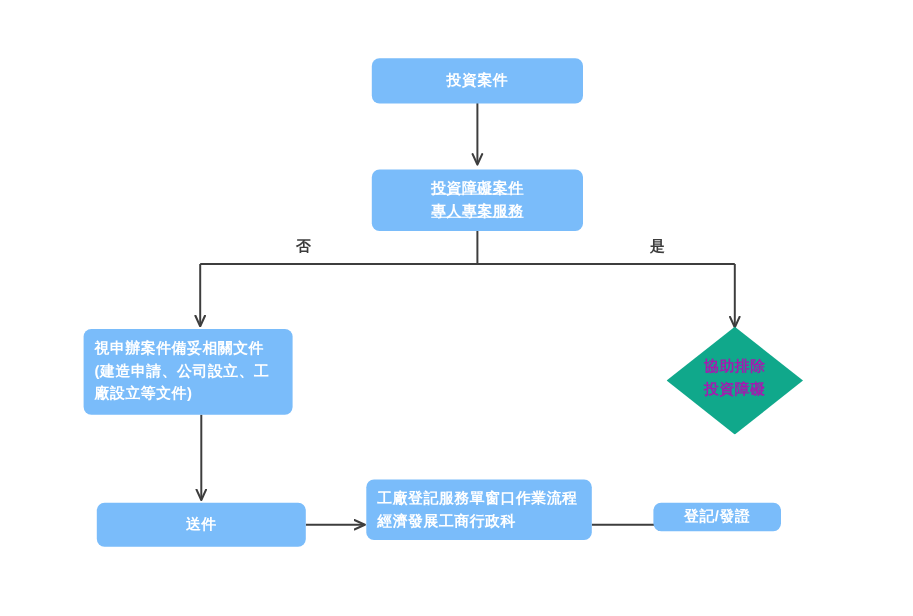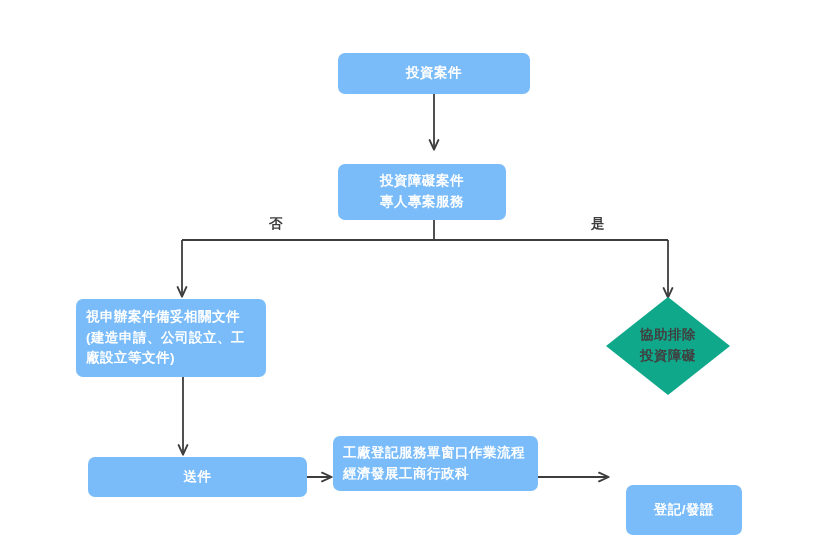--- a/index.html
+++ b/index.html
@@ -64,21 +64,22 @@
   .diamond-label {
     position: relative;
     z-index: 2;
     width: 100%;
     text-align: center;
     white-space: pre-line;
     font-size: 13.5px;
     line-height: 1.55;
     font-weight: 700;
     letter-spacing: 0.5px;
-    color: #404040;
+    color: #a21caf;
+    font-family: Liberation Mono, monospace;
   }
   .branch-label {
     position: absolute;
     color: #3d3d3d;
     font-size: 13.5px;
     font-weight: 700;
     letter-spacing: 0.5px;
     white-space: nowrap;
   }
 </style>
@@ -106,39 +107,39 @@
 
     <path d="M 183 377 L 183 454" fill="none" stroke="#3d3d3d" stroke-width="1.8" marker-end="url(#arrow)"></path>
 
     <path d="M 278 477 L 331 477" fill="none" stroke="#3d3d3d" stroke-width="1.8" marker-end="url(#arrow)"></path>
 
     <path d="M 538 477 L 608 477" fill="none" stroke="#3d3d3d" stroke-width="1.8" marker-end="url(#arrow)"></path>
   </svg>
 
   <div class="node rect" style="left:338px; top:53px; width:192px; height:41px;">投資案件</div>
 
-  <div class="node rect" style="left:338px; top:164px; width:168px; height:56px;">投資障礙案件
+  <div class="node rect" style="left:338px; top:154px; width:192px; height:56px;text-decoration:underline;">投資障礙案件
 專人專案服務</div>
 
   <div class="branch-label" style="left:269px; top:215px;">否</div>
 
   <div class="branch-label" style="left:591px; top:215px;">是</div>
 
   <div class="node rect left-text" style="left:76px; top:299px; width:190px; height:78px;">視申辦案件備妥相關文件
 (建造申請、公司設立、工
 廠設立等文件)</div>
 
   <div class="node diamond-wrap" style="left:606px; top:297px; width:124px; height:98px;">
     <svg class="diamond-shape" viewBox="0 0 124 98" preserveAspectRatio="none" xmlns="http://www.w3.org/2000/svg">
       <polygon points="62,0 124,49 62,98 0,49" fill="#10A88B"></polygon>
     </svg>
     <span class="diamond-label">協助排除
 投資障礙</span>
   </div>
 
-  <div class="node rect" style="left:88px; top:457px; width:219px; height:40px;">送件</div>
+  <div class="node rect" style="left:88px; top:457px; width:190px; height:40px;">送件</div>
 
   <div class="node rect left-text" style="left:333px; top:436px; width:205px; height:55px;">工廠登記服務單窗口作業流程
 經濟發展工商行政科</div>
 
-  <div class="node rect" style="left:626px; top:457px; width:116px; height:50px;margin-top:28px;">登記/發證</div>
+  <div class="node rect" style="left:594px; top:457px; width:116px; height:26px;">登記/發證</div>
 
 </div>
 
 </body></html>

